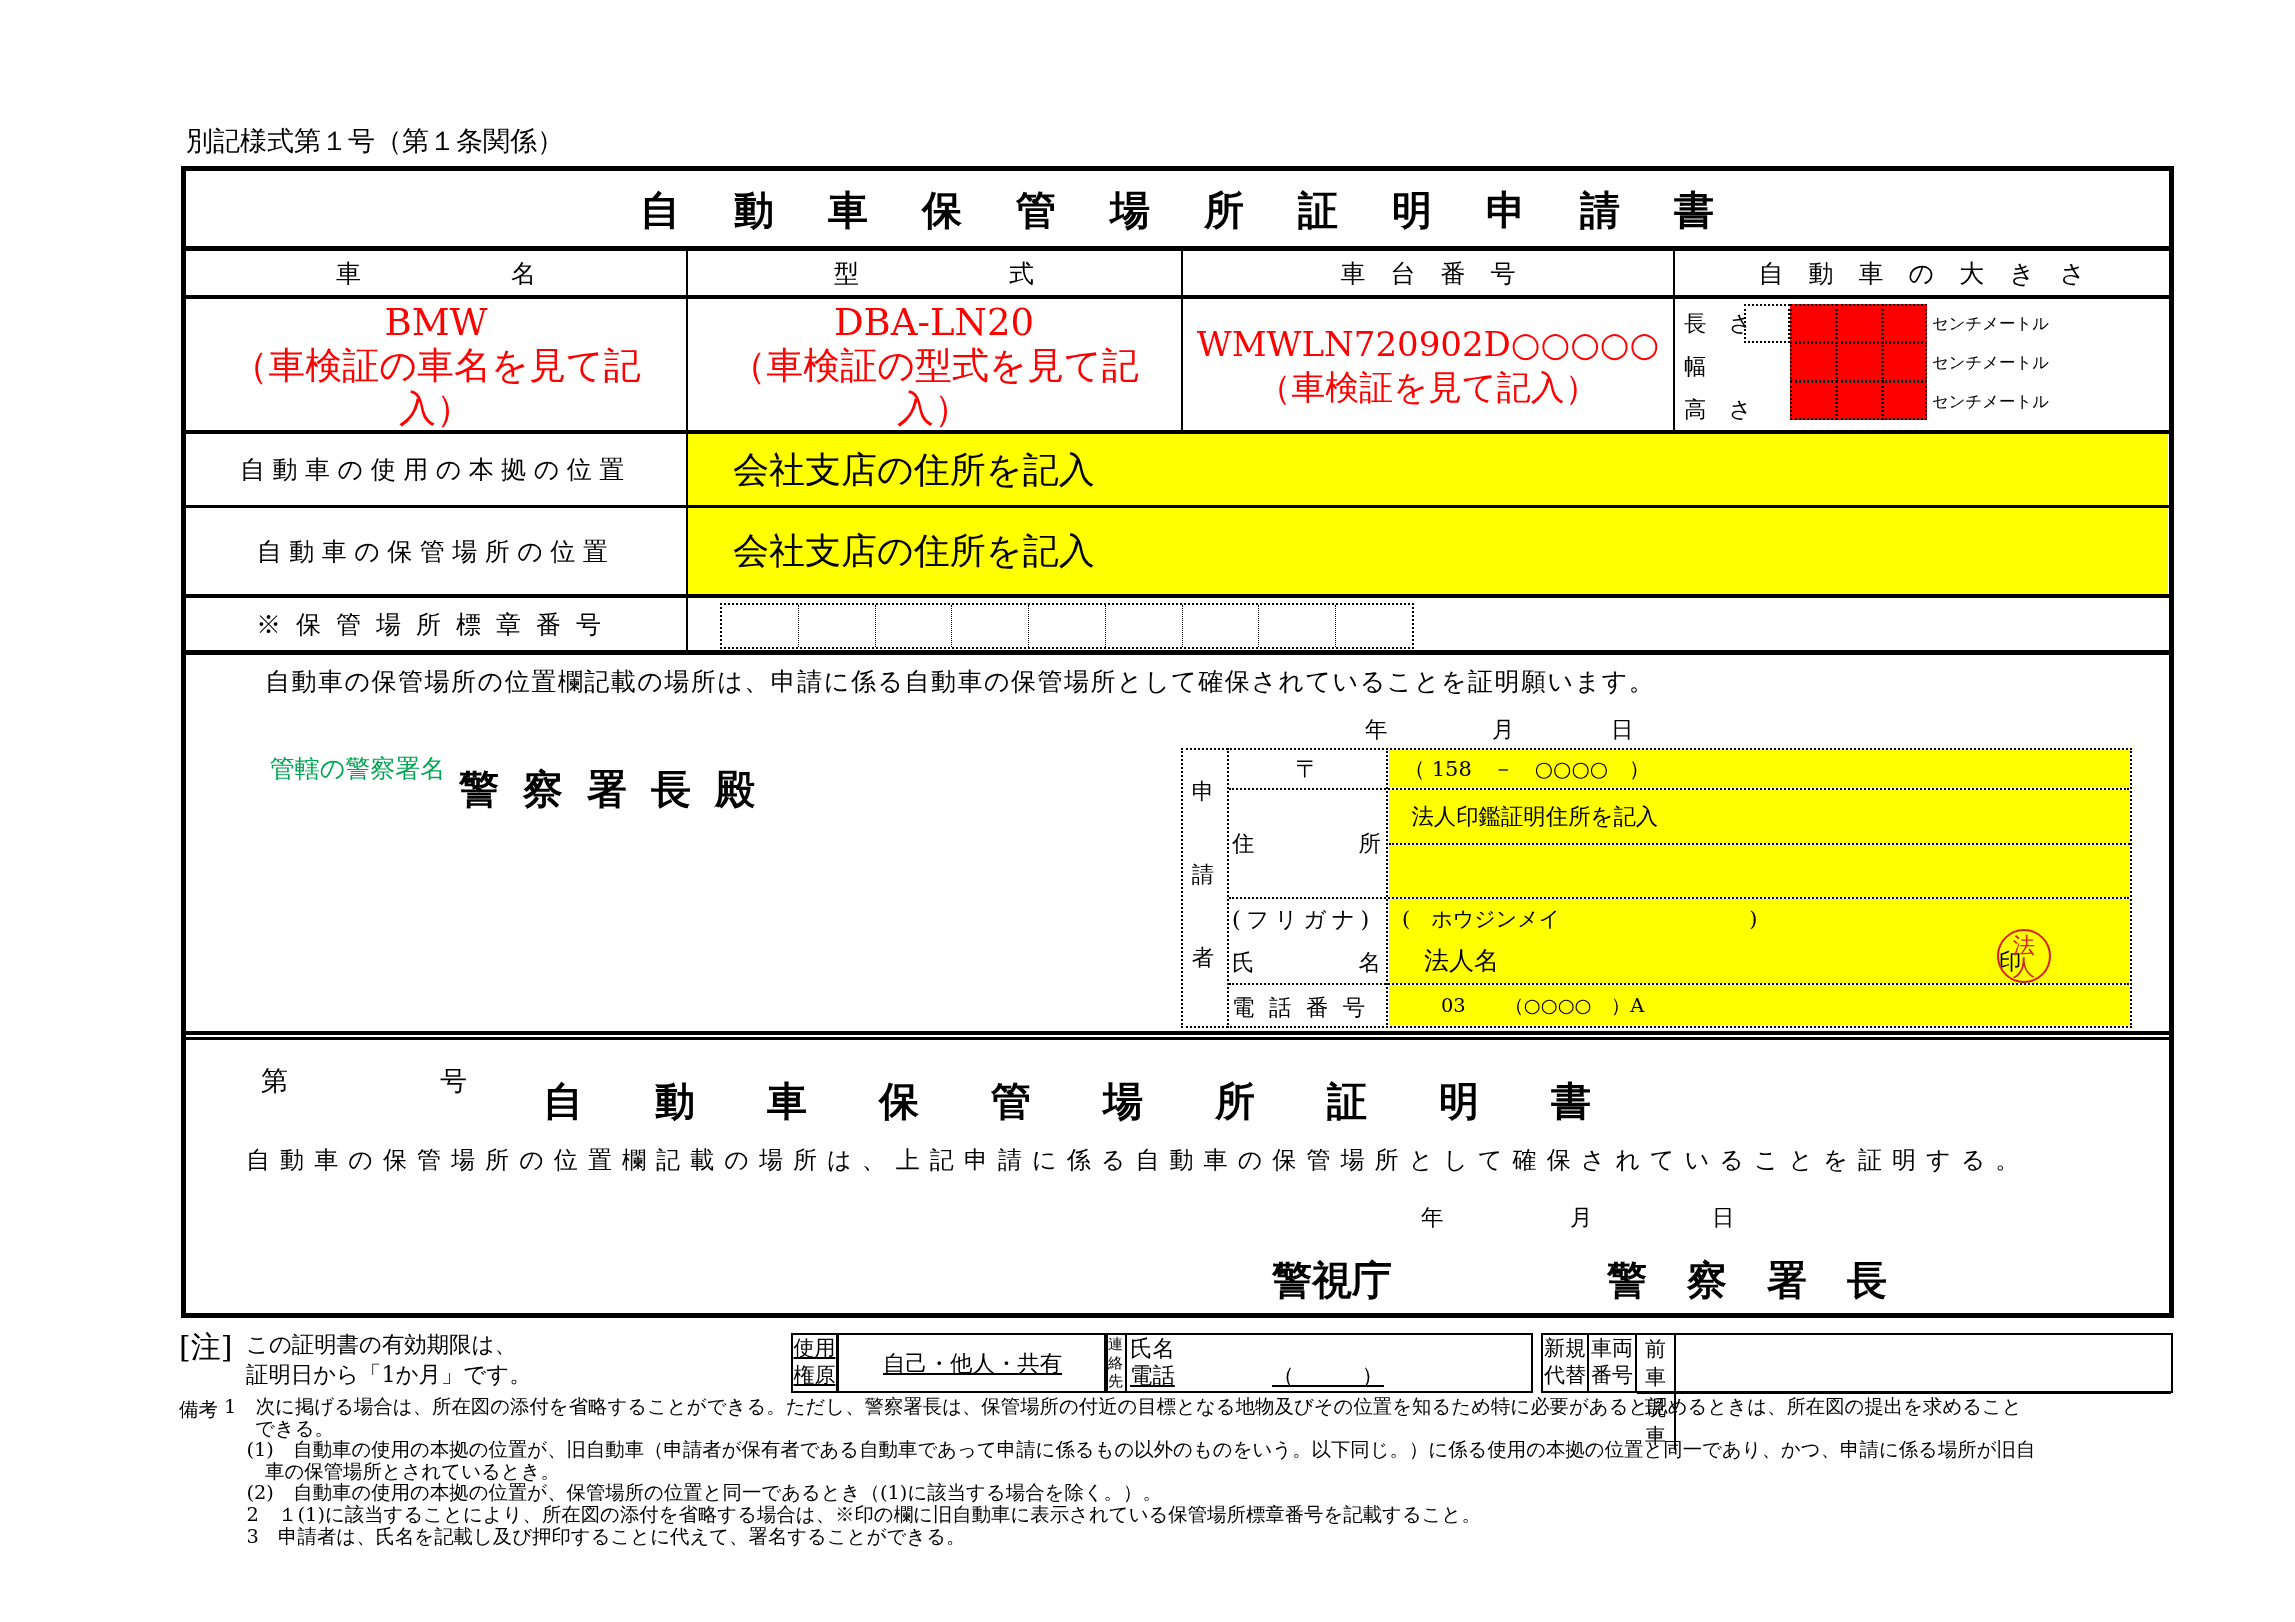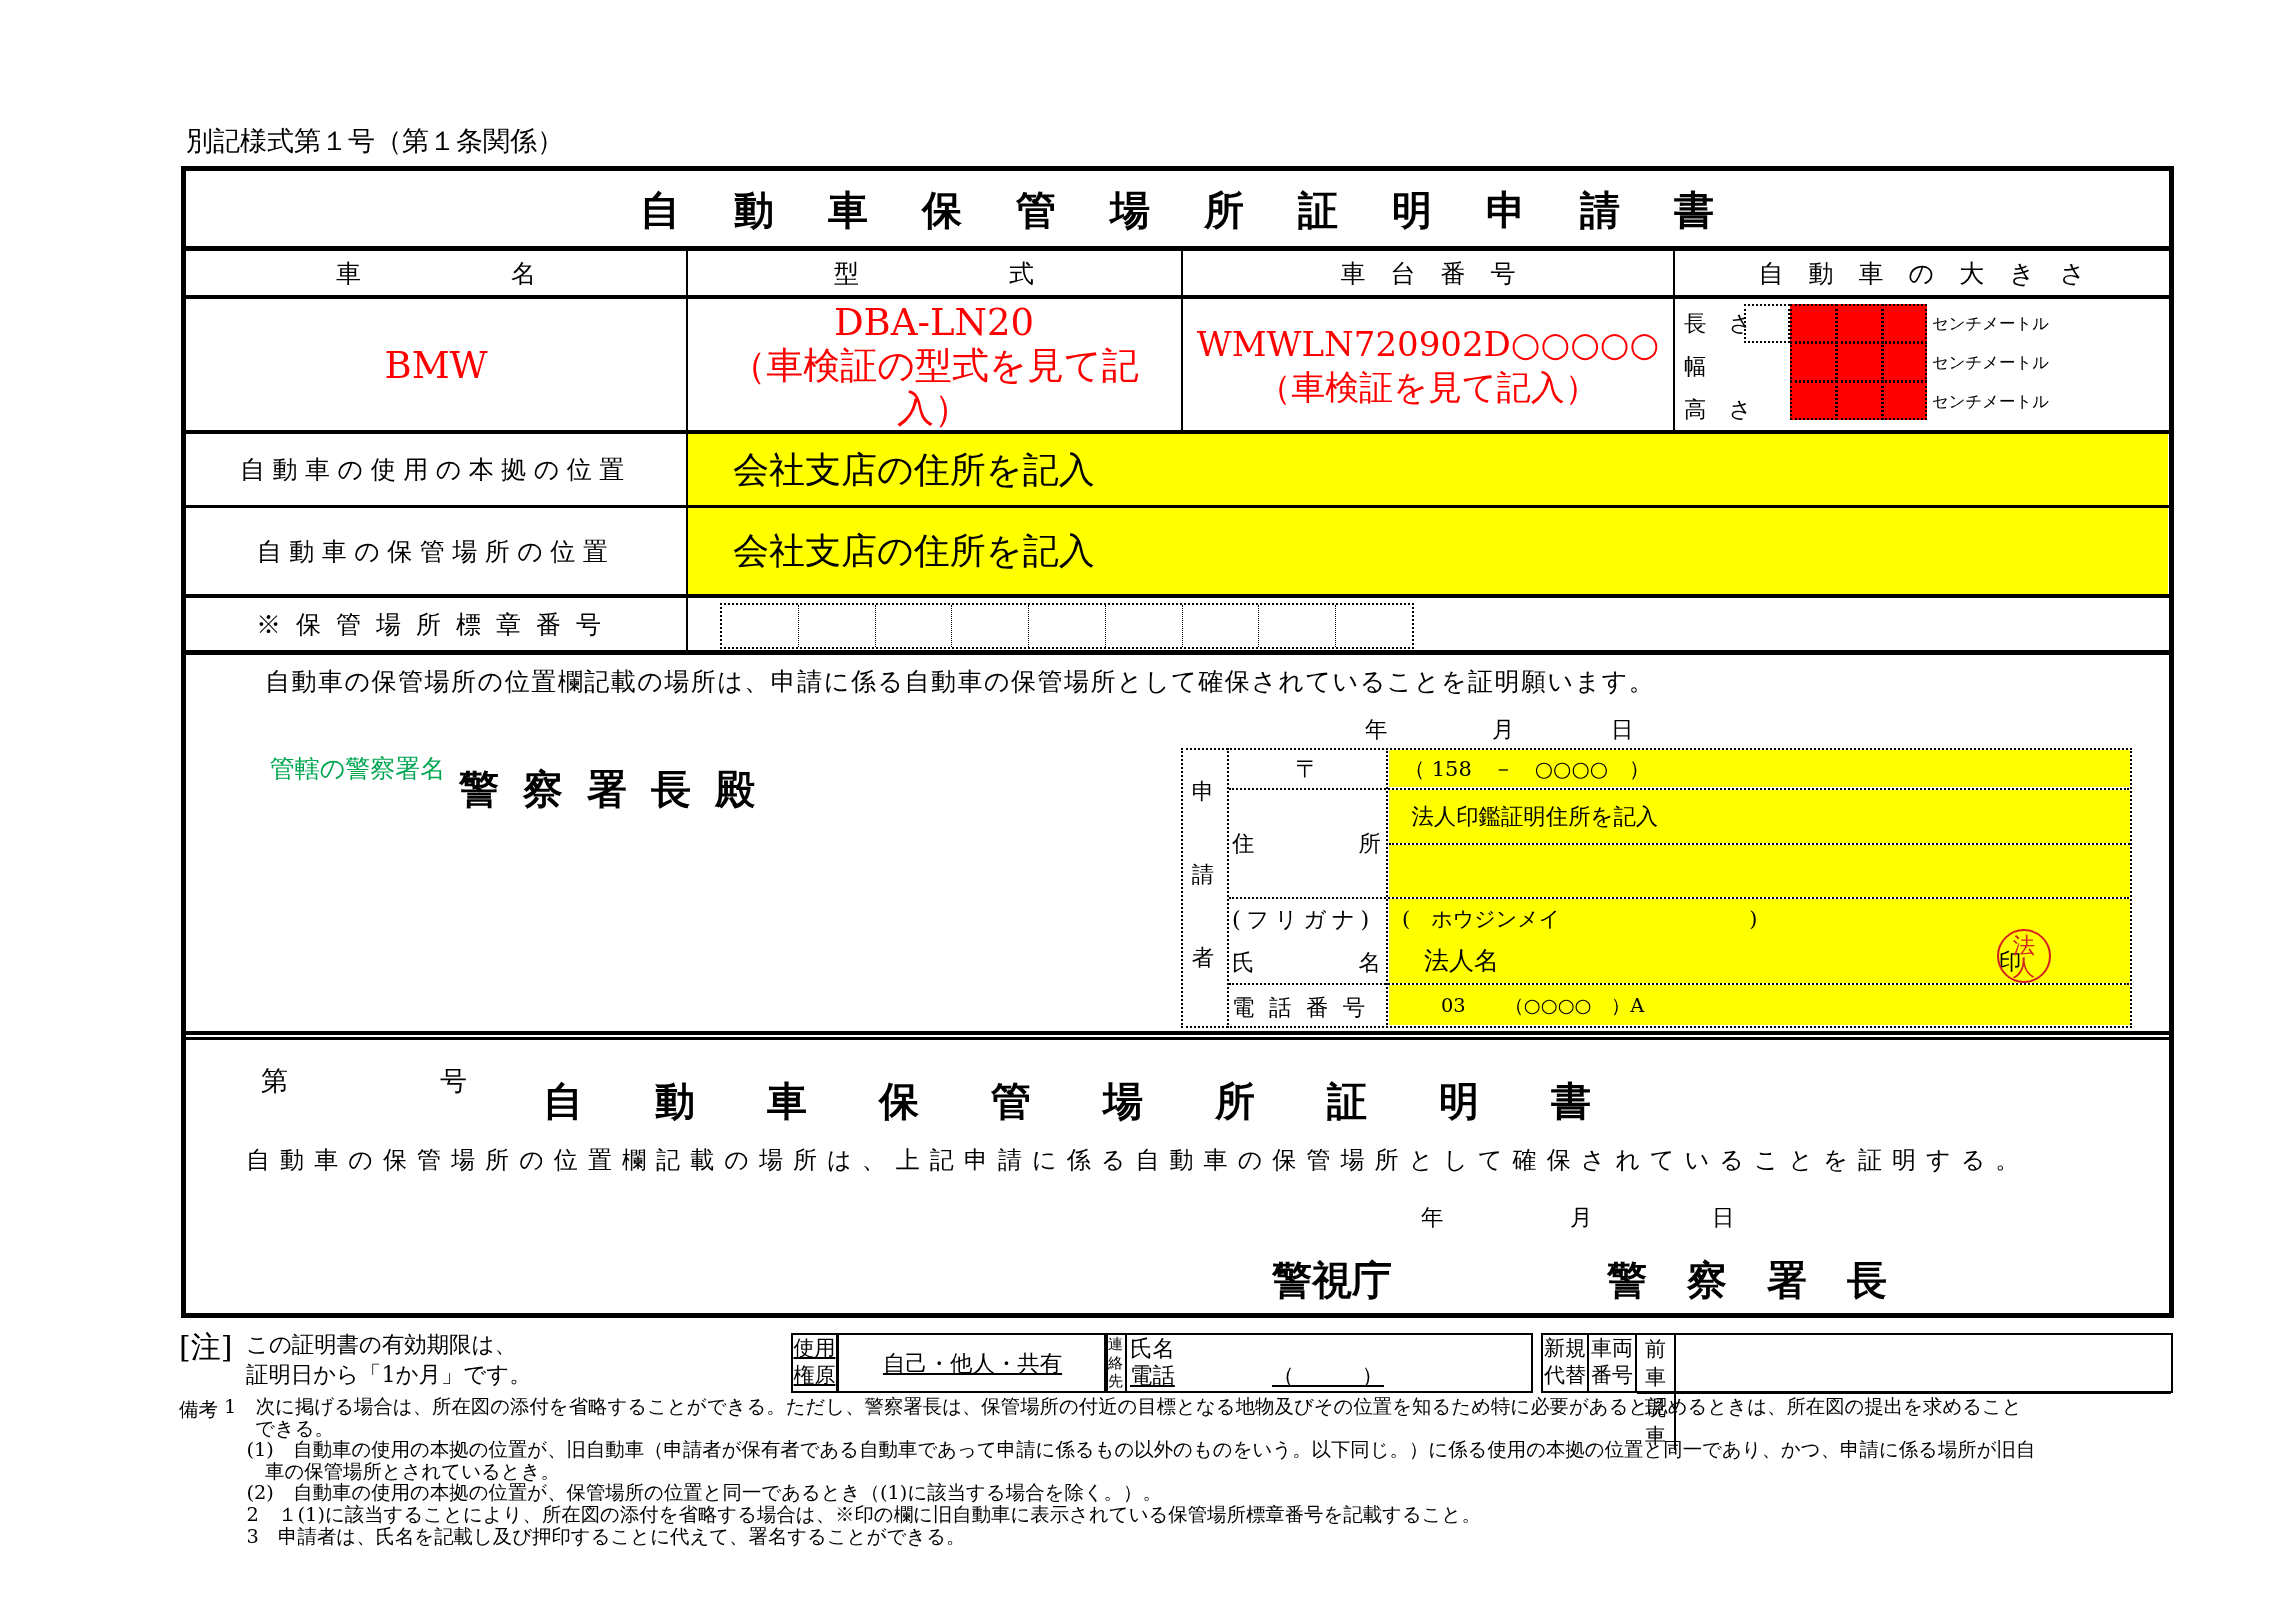--- a/index.html
+++ b/index.html
@@ -55,20 +55,21 @@
   <span style="white-space:pre;">車　台　番　号</span>
 </div>
 <div class="vline" style="left:1673px; top:251px; width:2.2px; height:182px;"></div>
 <div class="cell" style="left:1675px; top:251px; width:494px; height:45px; font-size:25px;">
   <span style="white-space:pre;">自　動　車　の　大　き　さ</span>
 </div>
 <div class="hline" style="left:181px; top:295px; width:1993px; height:3.7px;"></div>
 
 <div class="cell red" style="left:186px; top:299px; width:500px; height:133px; flex-direction:column; font-size:37px; line-height:43px; padding:0 30px;">
   <span>BMW</span>
+  <span>（車検証の車名を見て記入）</span>
 </div>
 <div class="cell red" style="left:688px; top:299px; width:492px; height:133px; flex-direction:column; font-size:37px; line-height:43px; padding:0 30px;">
   <span>DBA-LN20</span>
   <span>（車検証の型式を見て記入）</span>
 </div>
 <div class="cell red" style="left:1183px; top:299px; width:490px; height:133px; flex-direction:column; font-size:34px; line-height:43px;">
   <span>WMWLN720902D○○○○○</span>
   <span>（車検証を見て記入）</span>
 </div>
 

